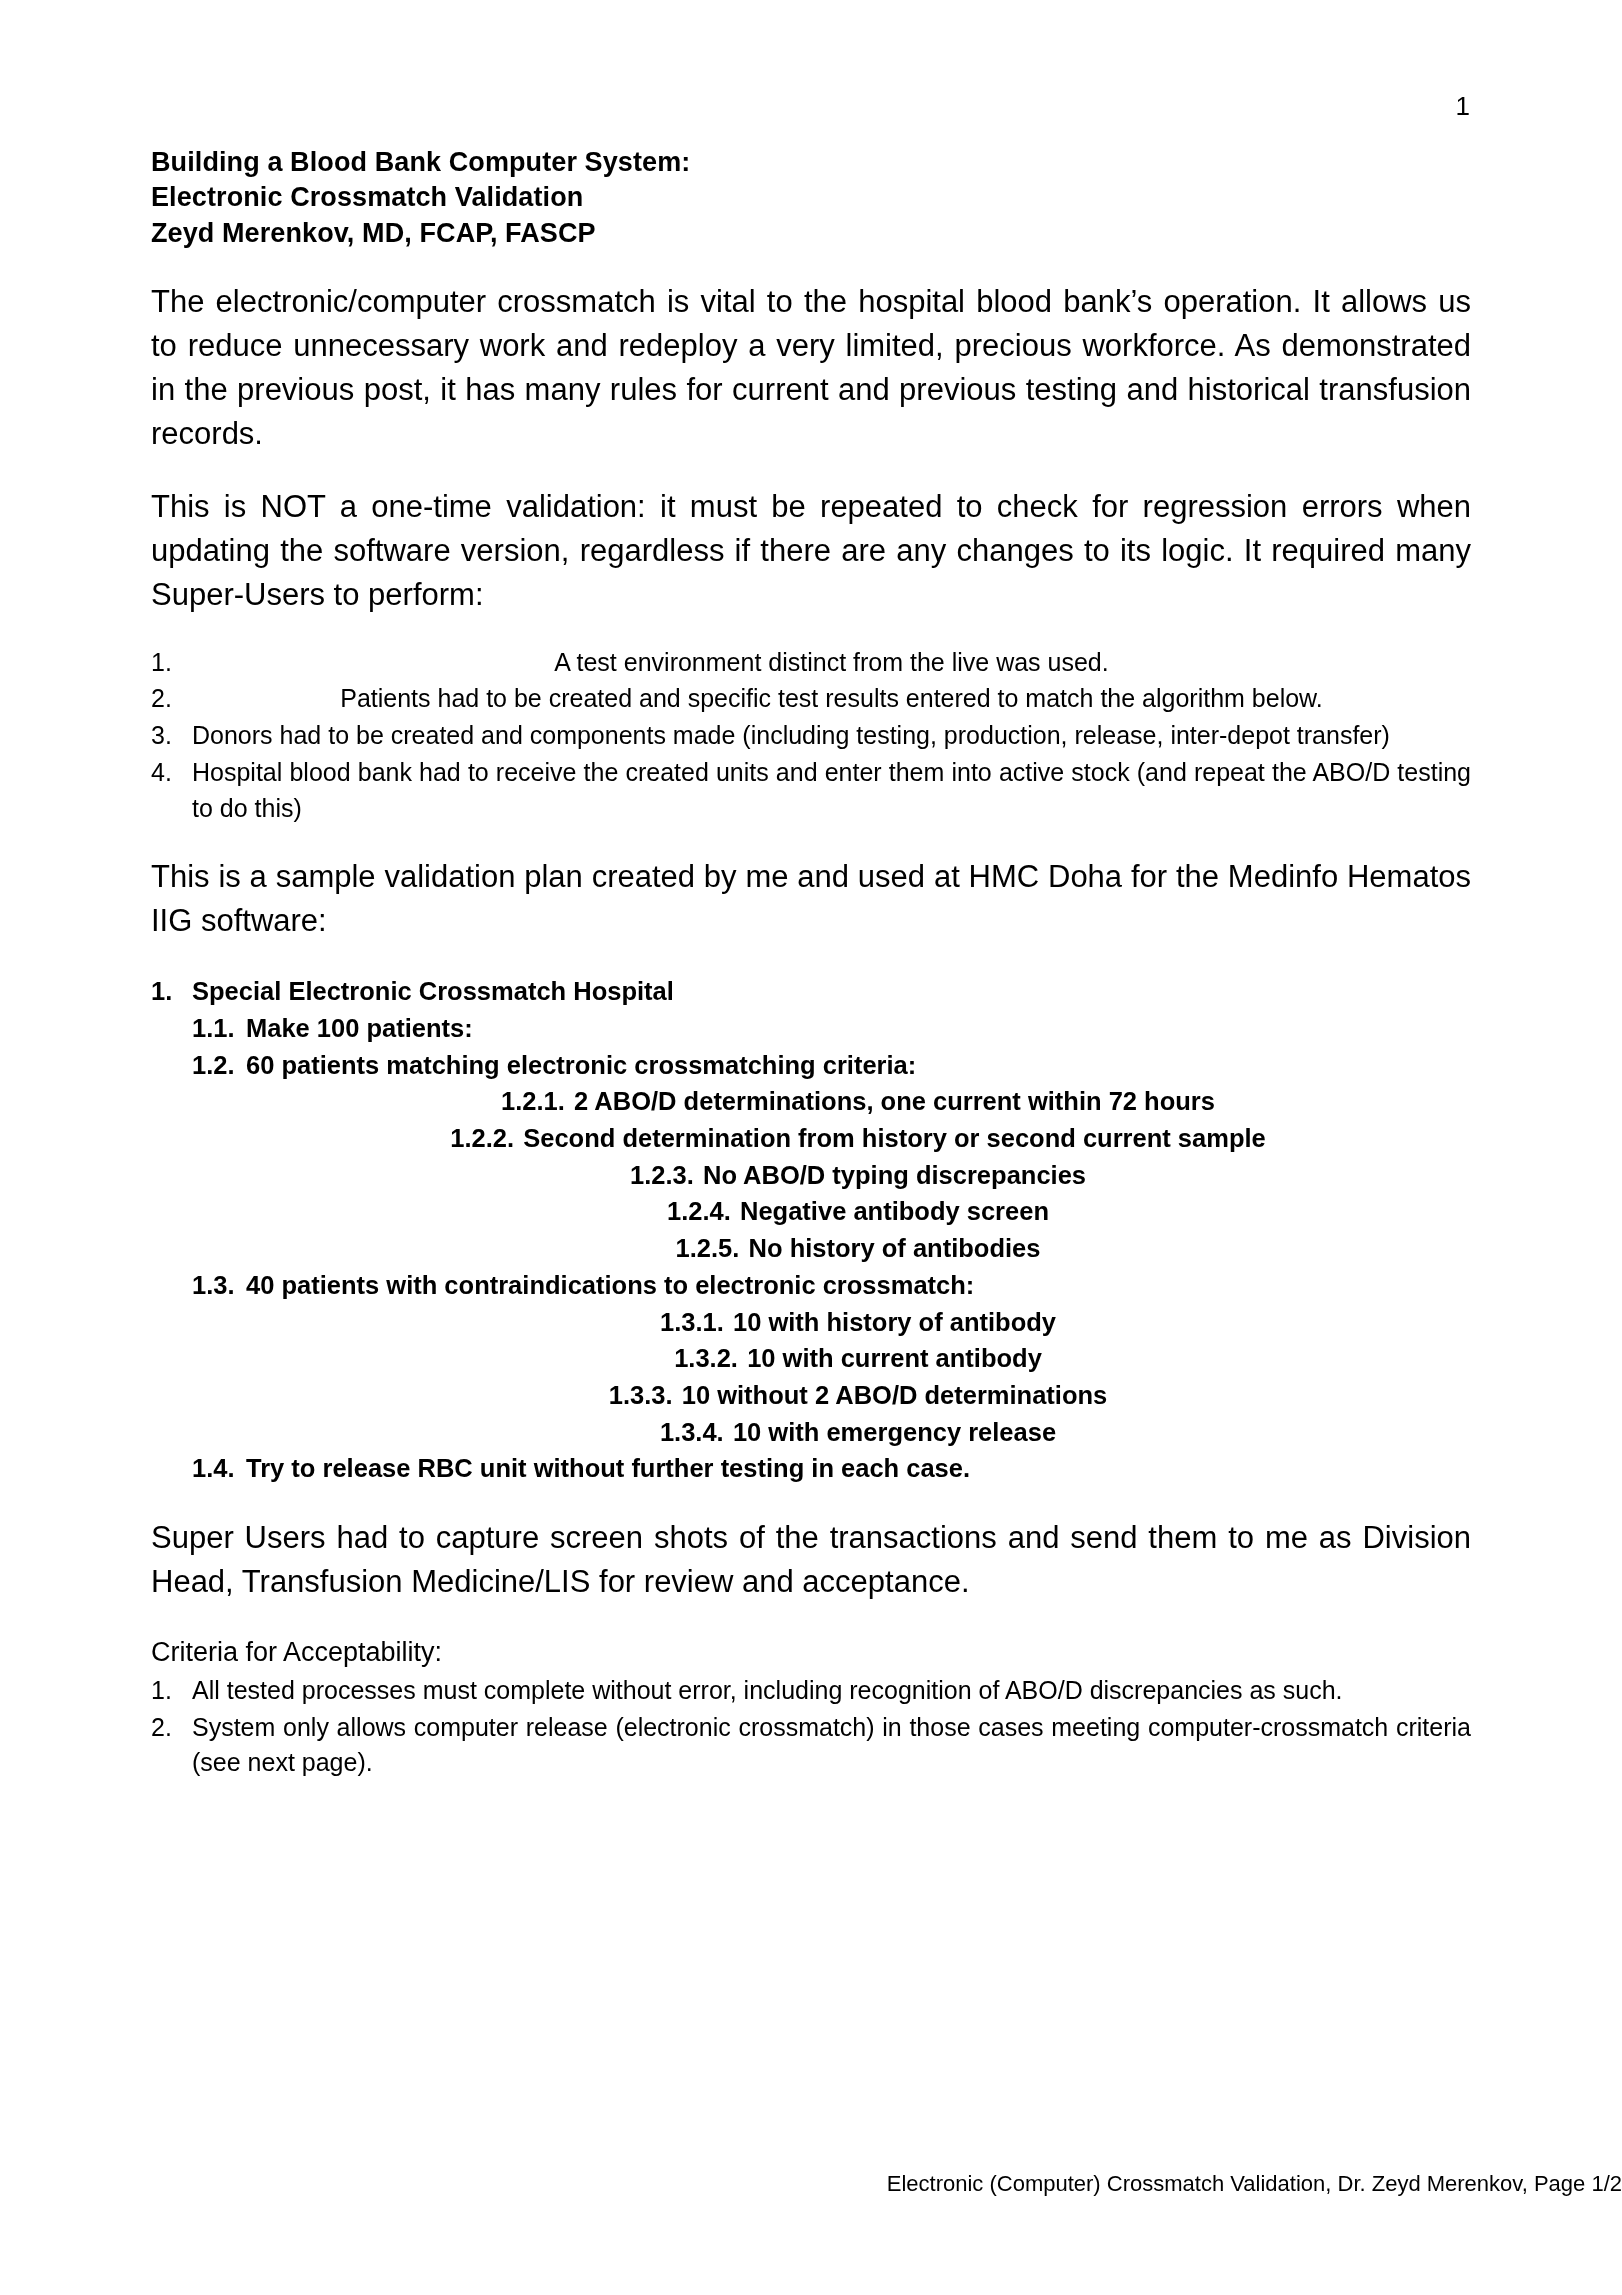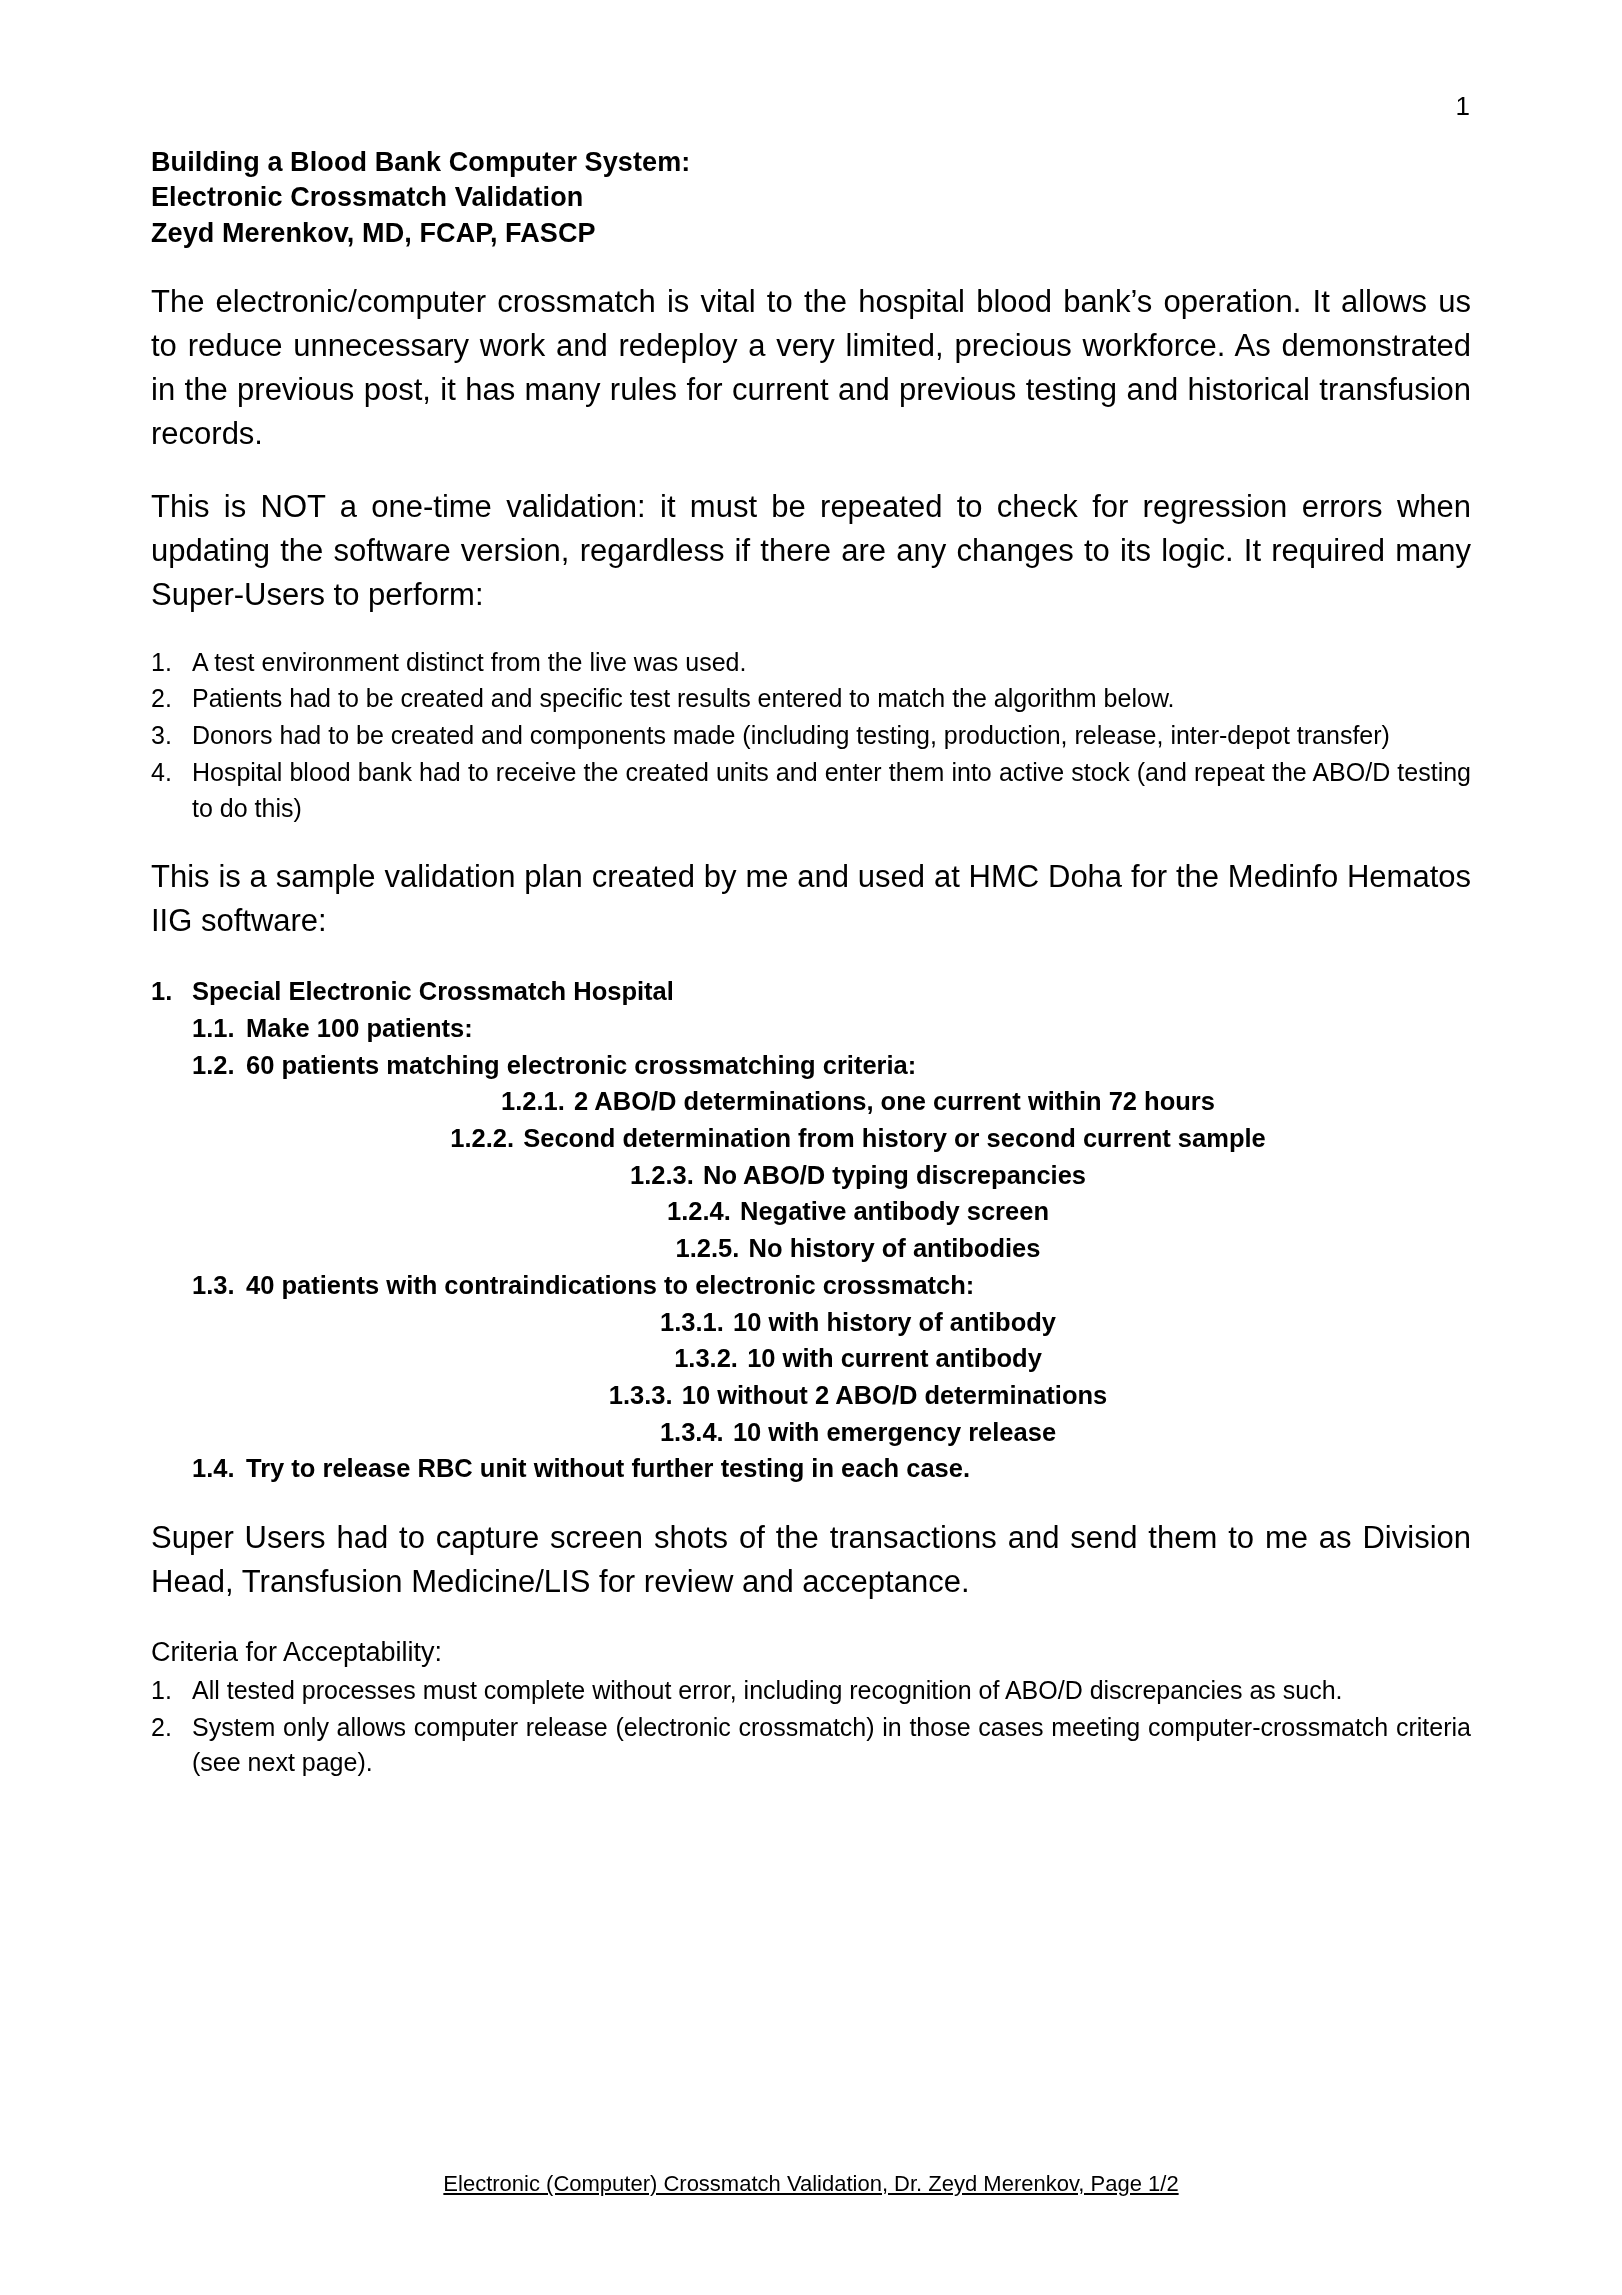--- a/index.html
+++ b/index.html
@@ -55,21 +55,21 @@
   }
   .num-item .marker {
     width: 41px;
     flex: 0 0 41px;
   }
   .num-item .content {
     flex: 1;
     text-align: justify;
   }
   .num-item .content.nojust {
-    text-align: left;
+    text-align: center;
   }
   .outline {
     margin-top: 30px;
   }
   .o1 {
     display: flex;
     font-size: 25.5px;
     font-weight: bold;
     line-height: 1.44;
   }
@@ -98,23 +98,22 @@
     margin-top: 29px;
   }
   .criteria-list {
     margin-top: 1.3px;
   }
   .footer {
     position: absolute;
     left: 0;
     right: 0;
     bottom: 98px;
-    text-align: center;
+    text-align: right;
     font-size: 22px;
-    text-decoration: underline;
   }
 </style>
 </head>
 <body>
 
 <div class="page">
 
   <div class="page-number">1</div>
 
   <div class="title-block">

